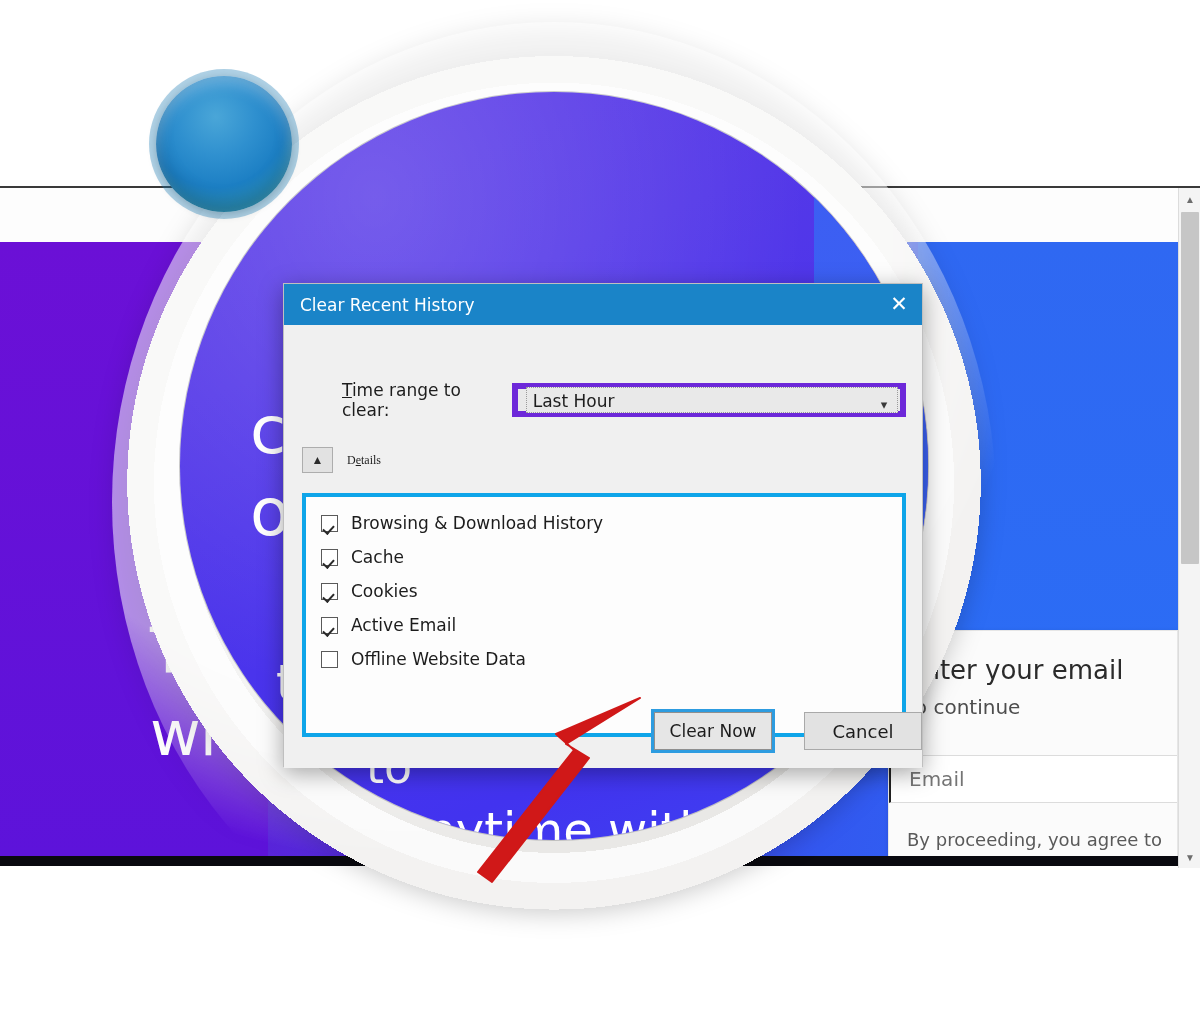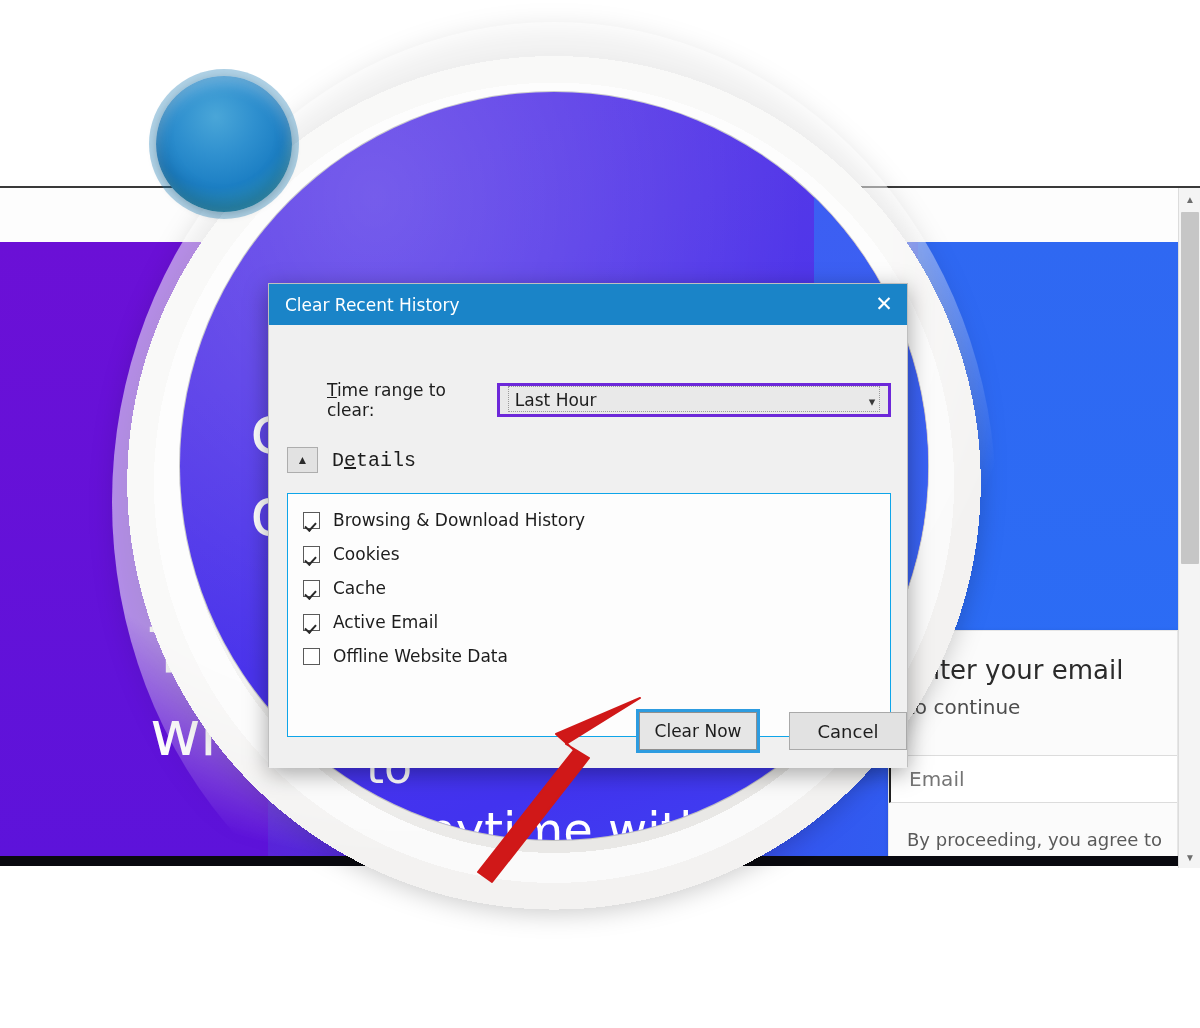--- a/index.html
+++ b/index.html
@@ -161,21 +161,21 @@
   #lens-t3{ left:96px; top:562px; font-size:48px; }
   #lens-t4{ left:186px; top:648px; font-size:46px; }
   #lens-t5{ left:216px; top:710px; font-size:48px;text-align:right; }
   #lens-right-band{
     position:absolute; left:634px; top:0; width:114px; height:748px;
     background:linear-gradient(180deg,#3d5df2 0%,#3767f5 100%);
   }
 
   
   #dialog{
-    position:absolute; left:268px; top:283px; width:640px; height:484px;
+    position:absolute; left:283px; top:283px; width:640px; height:484px;
     background:#fef9c3;
     border:1px solid #bfbfbf;
     box-shadow:0 6px 22px rgba(0,0,0,.35);
   }
   #dlg-titlebar{
     position:relative; height:41px; background:#1a84c8;
     display:flex; align-items:center;
   }
   #dlg-title{
     margin-left:16px; color:#ffffff; font-size:17px;
@@ -194,22 +194,22 @@
     display:flex; align-items:center;
   }
   #lbl-timerange{
     font-size:17px; color:#1d1d1d; width:182px;
     font-family:"DejaVu Sans", sans-serif;
     margin-left:40px;
   }
   #lbl-timerange u{ text-decoration:underline; }
   #select-timerange{
     position:relative; width:422px; height:34px;
-    background:#e9e9e9; border:3px solid #6d28d9;
-    display:flex; 
+    background:#e9e9e9; border:6px solid #6d28d9;
+    display:flex; align-items:center;
   }
   #select-value{
     margin-left:8px; font-size:17px; color:#1d1d1d;
     font-family:"DejaVu Sans", sans-serif;
     border:1px dotted #9a9a9a; padding:2px 6px;
     width:372px; height:26px; line-height:22px; background:#e9e9e9;
   }
   #select-arrow{
     position:absolute; right:9px; top:9px; width:14px; height:14px;
     color:#3a3a3a; font-size:13px; line-height:14px; text-align:center;
@@ -217,28 +217,28 @@
 
   #row-details{
     position:absolute; left:18px; top:122px; display:flex; align-items:center;
   }
   #btn-details-toggle{
     width:31px; height:26px; background:#e2e2e2; border:1px solid #adadad;
     display:flex; align-items:center; justify-content:center;
     color:#2b2b2b; font-size:12px; cursor:pointer;
   }
   #lbl-details{
-    margin-left:14px; font-size:20px; color:#1d1d1d;
-    font-family:Liberation Mono, monospace;
+    margin-left:14px; font-size:12px; color:#1d1d1d;
+    font-family:Liberation Serif, serif;
   }
   #lbl-details u{ text-decoration:underline; }
 
   #checkbox-list{
     position:absolute; left:18px; top:168px; width:604px; height:244px;
-    background:#fdfdfd; border:1px solid #0ea5e9;
+    background:#fdfdfd; border:4px solid #0ea5e9;
     padding:9px 16px 0 0; overflow:hidden;
   }
   .cb-row{
     display:flex; align-items:center; height:34px; padding-left:15px; cursor:pointer;
   }
   .cb-box{
     width:17px; height:17px; border:1px solid #5a5a5a; background:#ffffff;
     position:relative; flex:none;
   }
   .cb-box.checked::after{
@@ -353,25 +353,25 @@
       <div id="lbl-details"><span>D</span><u>e</u><span>tails</span></div>
     </div>
 
     <div id="checkbox-list">
         <div class="cb-row">
           <div class="cb-box checked"></div>
           <div class="cb-label">Browsing &amp; Download History</div>
         </div>
         <div class="cb-row">
           <div class="cb-box checked"></div>
+          <div class="cb-label">Cache</div>
+        </div>
+        <div class="cb-row">
+          <div class="cb-box checked"></div>
           <div class="cb-label">Cookies</div>
-        </div>
-        <div class="cb-row">
-          <div class="cb-box checked"></div>
-          <div class="cb-label">Cache</div>
         </div>
         <div class="cb-row">
           <div class="cb-box checked"></div>
           <div class="cb-label">Active Email</div>
         </div>
         <div class="cb-row">
           <div class="cb-box"></div>
           <div class="cb-label">Offline Website Data</div>
         </div>
       </div>

